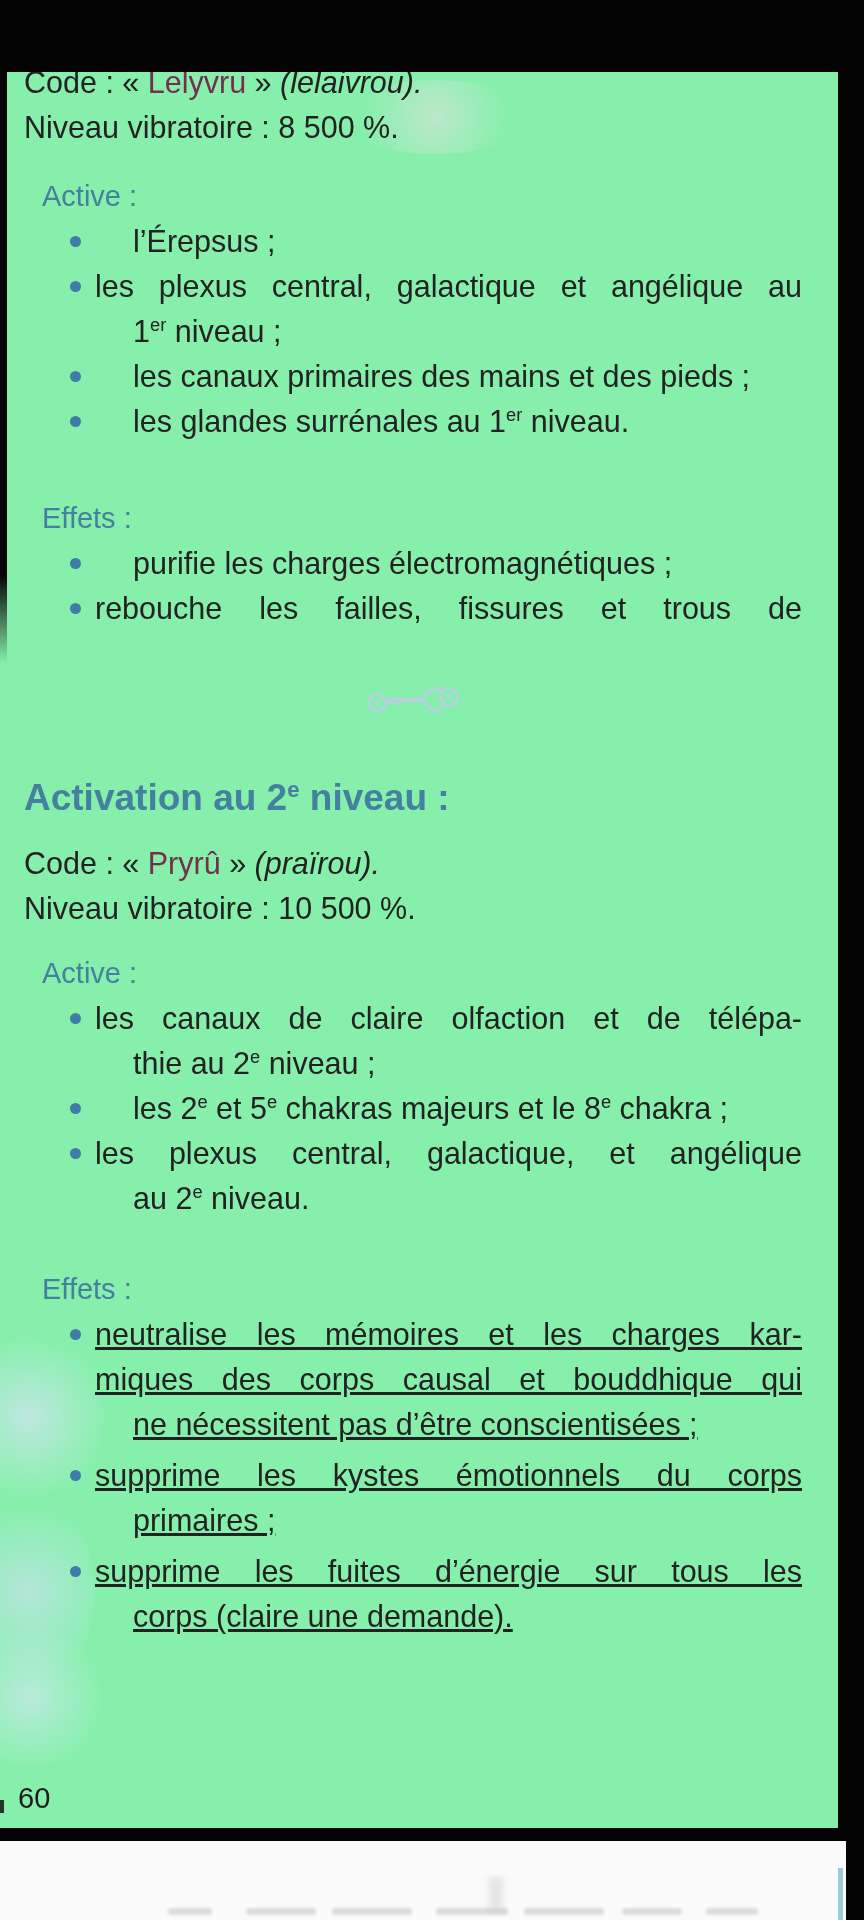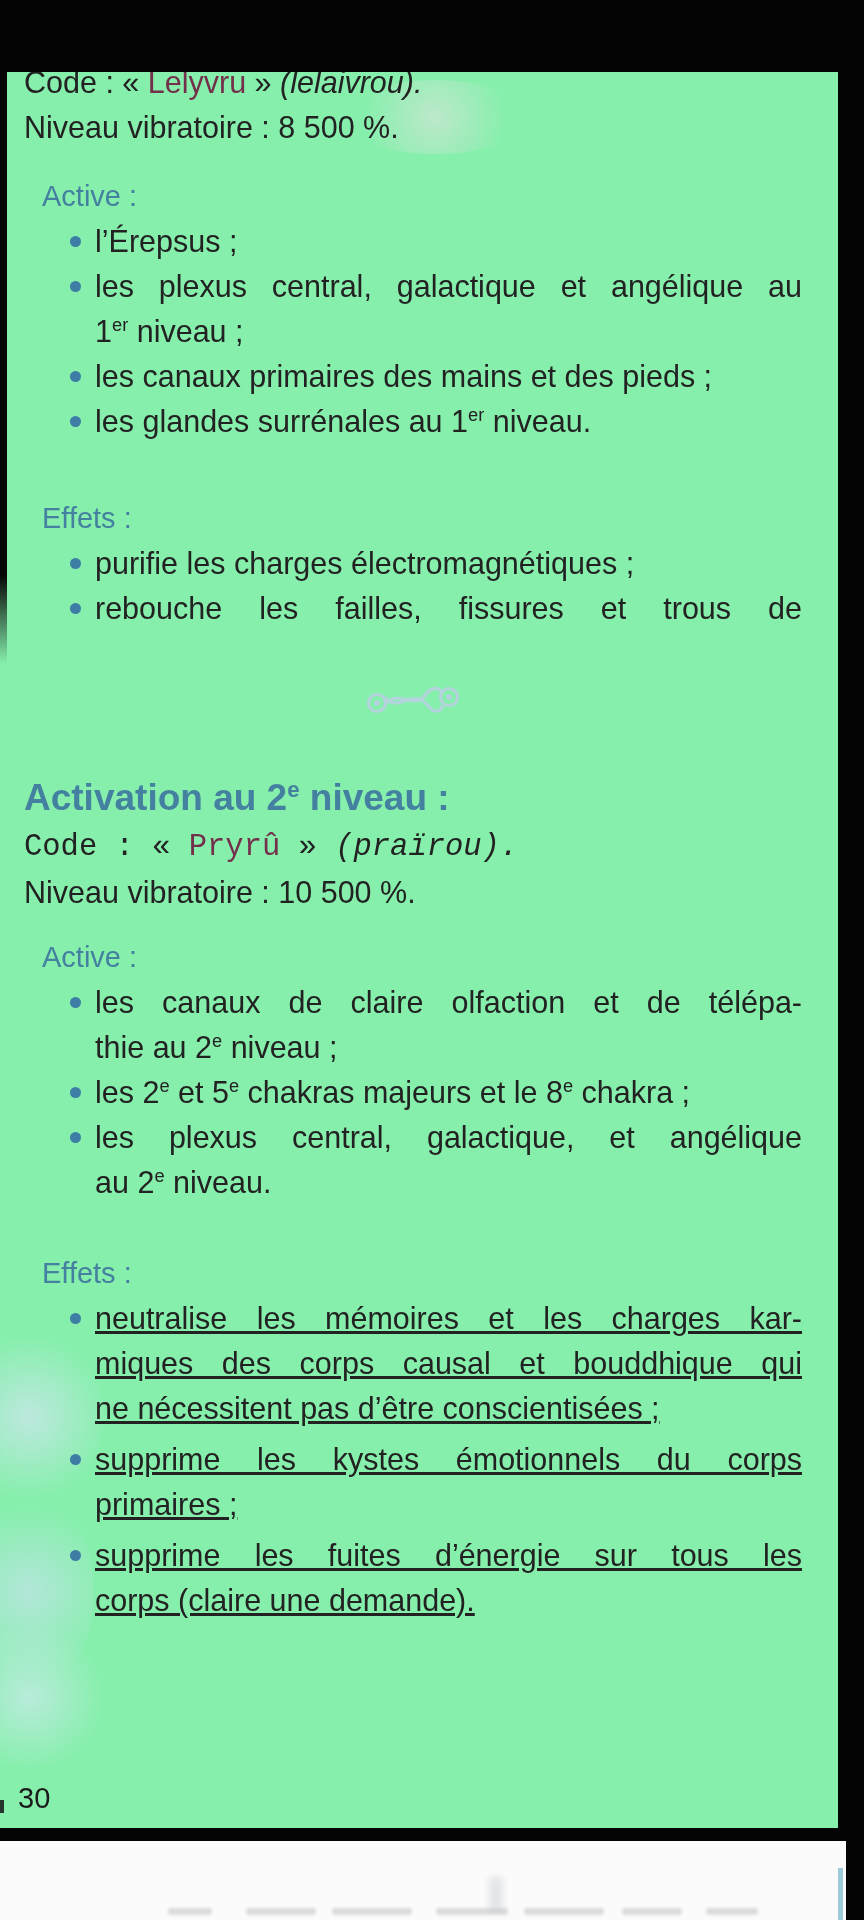--- a/index.html
+++ b/index.html
@@ -45,35 +45,35 @@
     font-size:29px; line-height:45px; color:#44809f; margin-left:18px;
   }
   .sub.a1{ margin-top:24px; }
   .sub.e1{ margin-top:52px; }
   .sub.a2{ margin-top:20px; }
   .sub.e2{ margin-top:46px; }
 
   .sec{
     font-size:37px; line-height:50px; color:#44809f; margin-top:52px;font-weight:bold;
   }
-  .cb2{ margin-top:2px;font-family:Liberation Mono, monospace; }
+  .cb2{ margin-top:18px; }
 
   ul{ list-style:none; }
   li{
     position:relative; padding-left:71px;
     font-size:30.5px; line-height:45px; color:#222;
   }
   .ul4 li{ margin-bottom:6px;text-decoration:underline; }
   .ul4 li:last-child{ margin-bottom:0; }
   .dot{
     position:absolute; left:46px; top:17px; width:11px; height:11px;
     border-radius:50%; background:#3e7da6;
   }
   .ln{ display:block; white-space:nowrap; text-align:justify; text-align-last:justify; }
-  .ln.last{ text-align:right; text-align-last:left; }
+  .ln.last{ text-align:right; text-align-last:left;margin-left:38px; }
 
   sup{ font-size:60%; line-height:0; vertical-align:super; }
 
   .orn{ width:100px; margin:50px auto 0; height:40px; opacity:.85; }
 
   .pagenum{
     position:absolute; left:18px; top:1710px;
     font-size:29px; line-height:32px; color:#1c1c1c;
   }
 
@@ -189,21 +189,21 @@
         </li>
       <li>
           <span class="dot"></span>
           <span class="ln">supprime les fuites d’énergie sur tous les</span>
           <span class="ln last">corps (claire une demande).</span>
         </li>
     </ul>
 
   </div>
 
-  <div class="pagenum">30</div>
+  <div class="pagenum">60</div>
   <div class="leftstrip"></div>
   <div class="nub"></div>
 </div>
 
 <div class="page page2">
   <div class="dash d0"></div>
   <div class="dash d1"></div>
   <div class="dash d2"></div>
   <div class="dash d3"></div>
   <div class="dash d4"></div>

